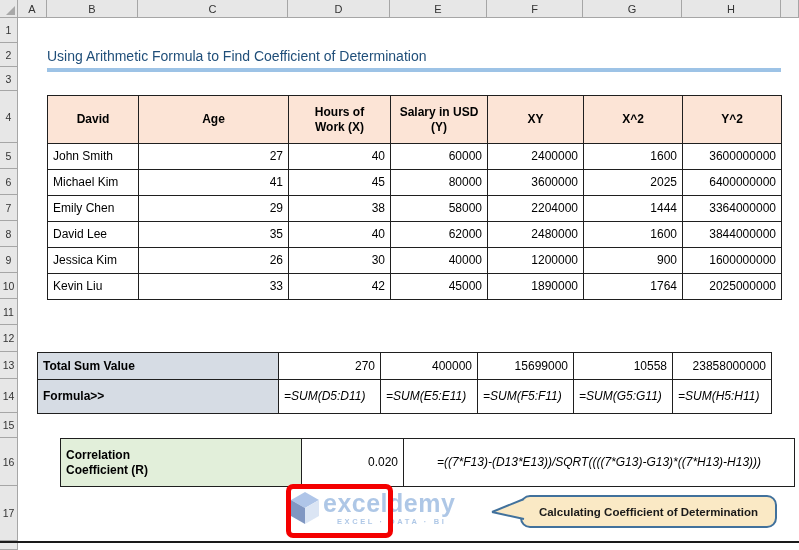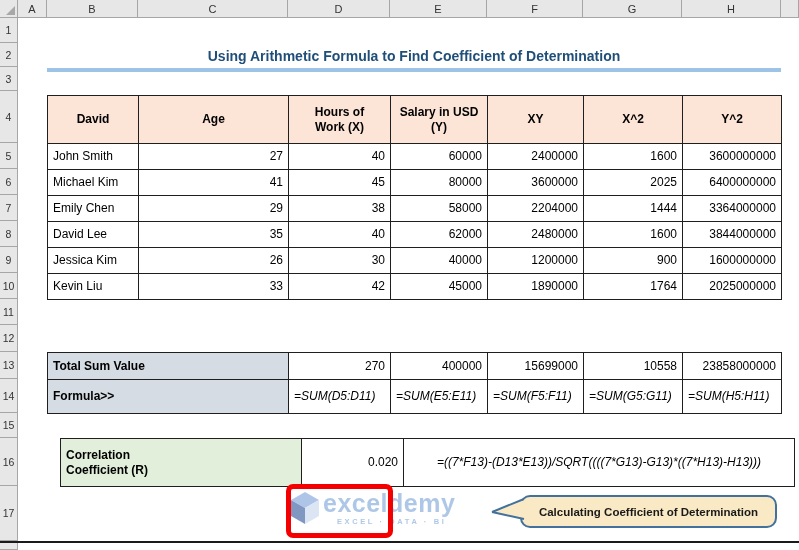--- a/index.html
+++ b/index.html
@@ -19,32 +19,32 @@
     position:absolute; right:2px; bottom:2px; width:0; height:0;
     border-left:9px solid transparent; border-bottom:9px solid #a8a8a8;
   }
   .rowhdrs { position:absolute; left:0; top:18px; width:18px; z-index:1; }
   .rh {
     width:18px; background:#e7e7e7; border-right:1px solid #a6a6a6; border-bottom:1px solid #a6a6a6;
     font-size:10.5px; color:#333; display:flex; align-items:center; justify-content:center;
   }
   
   .title {
-    position:absolute; left:47px; top:48px; width:734px; text-align:center;
-    font-size:14px; font-weight:bold; color:#1F4E79;
+    position:absolute; left:47px; top:48px; width:734px; text-align:left;
+    font-size:14px; font-weight:normal; color:#1F4E79;
   }
   .underline { position:absolute; left:47px; top:68px; width:734px; height:4px; background:#9DC3E6; }
   
   table { position:absolute; border-collapse:collapse; table-layout:fixed; }
   td {
     border:1px solid #1f1f1f; font-size:12px; padding:0 5px; overflow:hidden;
     vertical-align:middle; white-space:pre-line; line-height:1.25;
   }
   .t-main  { left:47px; top:95px;  width:734px; }
-  .t-sum   { left:47px; top:352px; width:734px; }
+  .t-sum   { left:37px; top:352px; width:734px; }
   .t-res   { left:60px; top:438px; width:734px; }
   .hdr  { background:#FCE4D6; font-weight:bold; text-align:center; }
   .lblA { background:#D6DCE4; font-weight:bold; }
   .lblB { background:#E2EFDA; font-weight:bold; }
   .num  { text-align:right; }
   .frm  { font-style:italic; }
   .ctr  { text-align:center; }
   .nobrd { border-top:1px solid #1f1f1f; border-right:none; border-bottom:none; }
   
   .watermark { position:absolute; left:290px; top:491px; display:flex; align-items:flex-start; opacity:0.62; z-index:2; }

